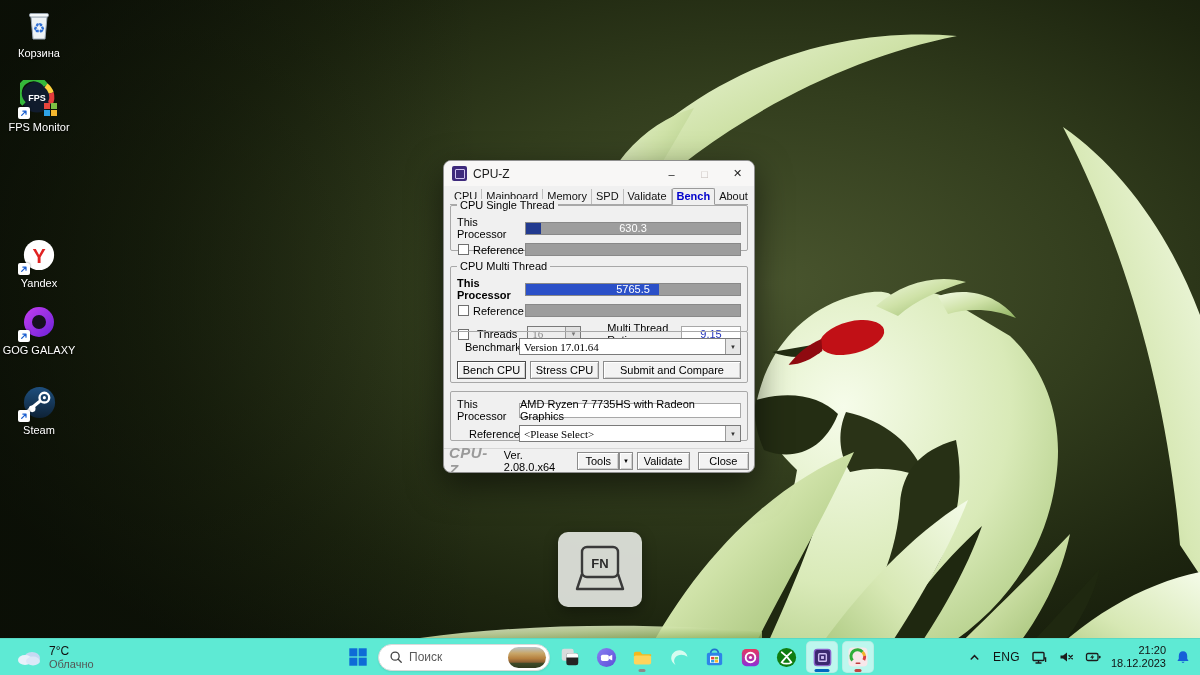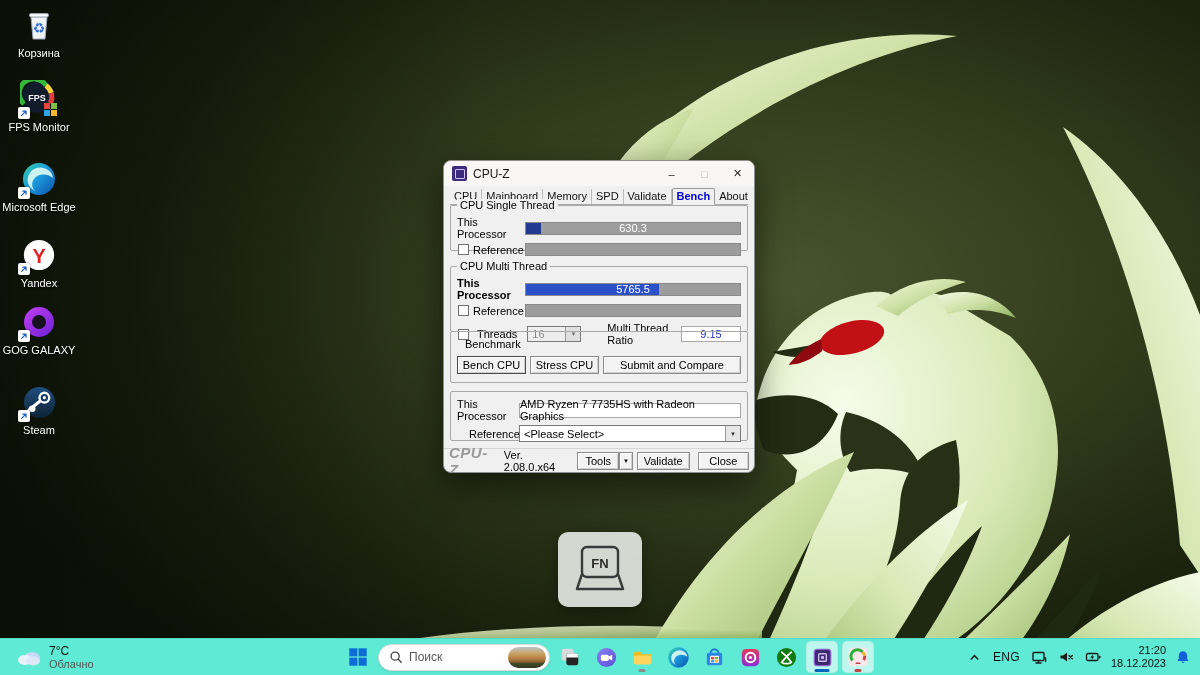--- a/index.html
+++ b/index.html
@@ -53,21 +53,21 @@
   .row { display:flex; align-items:center; margin:0 2px 3px; }
   .rlabel { width:68px; flex:none; }
   .bold { font-weight:bold; }
   .cb { width:11px; height:11px; background:#fff; border:1px solid #6f6f6f; margin:0 4px 0 1px; flex:none; }
   .bar { flex:1; height:13px; background:#9d9d9d; border:1px solid #898989; position:relative; }
   .fill { position:absolute; left:0; top:0; bottom:0; background:#2b50c8; }
   .fill.dark { background:#223a8f; }
   .barval { position:absolute; inset:0; display:flex; align-items:center; justify-content:center;
             color:#fff; font-size:11px; }
   .combo { flex:1; height:17px; background:#fff; border:1px solid #7a7a7a;
-           display:flex; align-items:center; padding-left:4px; }
+           display:flex; align-items:center; padding-left:4px;font-family:Liberation Serif, serif; }
   .combo .arr { margin-left:auto; width:15px; height:100%; background:#e6e6e6;
                 border-left:1px solid #9a9a9a; display:flex; align-items:center;
                 justify-content:center; font-size:6px; color:#333; }
   .combo.disabled { background:#ededed; color:#8a8a8a; }
   .combo.disabled .arr { background:#e0e0e0; color:#777; }
   .smallcombo { flex:none; width:54px; height:16px; }
   .field { background:#fff; border:1px solid #a8a8a8; height:15px; flex:1;
            display:flex; align-items:center; justify-content:center; }
   .ratiofield { flex:none; width:60px; height:16px; color:#2233bb; }
   .btn { height:18px; background:#f3f3f3; border:1px solid #8c8c8c;
@@ -210,41 +210,20 @@
       </svg>
       <span class="shortcut">
         <svg width="10" height="10" viewBox="0 0 12 12">
             <path d="M3.2 8.8 L8.2 3.8 M4.6 3.6 H8.4 V7.4" stroke="#1b5fd0" stroke-width="1.5" fill="none" stroke-linecap="round" stroke-linejoin="round"></path>
           </svg>
       </span>
     </div>
     <div class="lbl">FPS Monitor</div>
   </div>
 
-  <div class="dicon" id="d-edge">
-    <div class="ic">
-      <svg width="36" height="36" viewBox="0 0 36 36">
-        <defs>
-          <linearGradient id="edgeG" x1="0" y1="0" x2="1" y2="1">
-            <stop offset="0%" stop-color="#35d0a0"></stop>
-              <stop offset="45%" stop-color="#1b9de0"></stop>
-              <stop offset="100%" stop-color="#0c50a8"></stop>
-          </linearGradient>
-        </defs>
-        <circle cx="18" cy="18" r="16" fill="url(#edgeG)"></circle>
-        <path d="M 7 22 C 5 13 12 6 20 6.5 C 27 7 31.5 12 32 17 C 26 12 17 12.5 13 18 C 10 22 11 27 14 30 C 10 28 8 25 7 22 Z" fill="rgba(235,255,245,.85)"></path>
-      </svg>
-      <span class="shortcut">
-        <svg width="10" height="10" viewBox="0 0 12 12">
-            <path d="M3.2 8.8 L8.2 3.8 M4.6 3.6 H8.4 V7.4" stroke="#1b5fd0" stroke-width="1.5" fill="none" stroke-linecap="round" stroke-linejoin="round"></path>
-          </svg>
-      </span>
-    </div>
-    <div class="lbl">Microsoft Edge</div>
-  </div>
 
   <div class="dicon" id="d-yandex">
     <div class="ic">
       <svg width="34" height="34" viewBox="0 0 36 36">
         <circle cx="18" cy="18" r="16" fill="#fff"></circle>
         <text x="18" y="26" font-size="21" font-weight="bold" text-anchor="middle" fill="#e02222">Y</text>
       </svg>
       <span class="shortcut">
         <svg width="10" height="10" viewBox="0 0 12 12">
             <path d="M3.2 8.8 L8.2 3.8 M4.6 3.6 H8.4 V7.4" stroke="#1b5fd0" stroke-width="1.5" fill="none" stroke-linecap="round" stroke-linejoin="round"></path>
@@ -362,20 +341,24 @@
           <span class="arr">▼</span>
         </span>
         <span style="margin-left:22px;">Multi Thread Ratio</span>
         <span class="field ratiofield" style="margin-left:4px;">9.15</span>
       </div>
     </div>
 
     <div class="groupbox" id="g-bench">
       <div class="row" style="margin-top:-4px;">
         <span class="rlabel" style="width:62px;padding-left:8px;">Benchmark</span>
+        <span class="combo">
+          <span>Version 17.01.64</span>
+          <span class="arr">▼</span>
+        </span>
       </div>
       <div class="btnrow">
         <span class="btn b1 focused">Bench CPU</span>
         <span class="btn b2">Stress CPU</span>
         <span class="btn b3">Submit and Compare</span>
       </div>
     </div>
 
     <div class="groupbox" id="g-proc">
       <div class="row" style="margin-top:-4px;">

